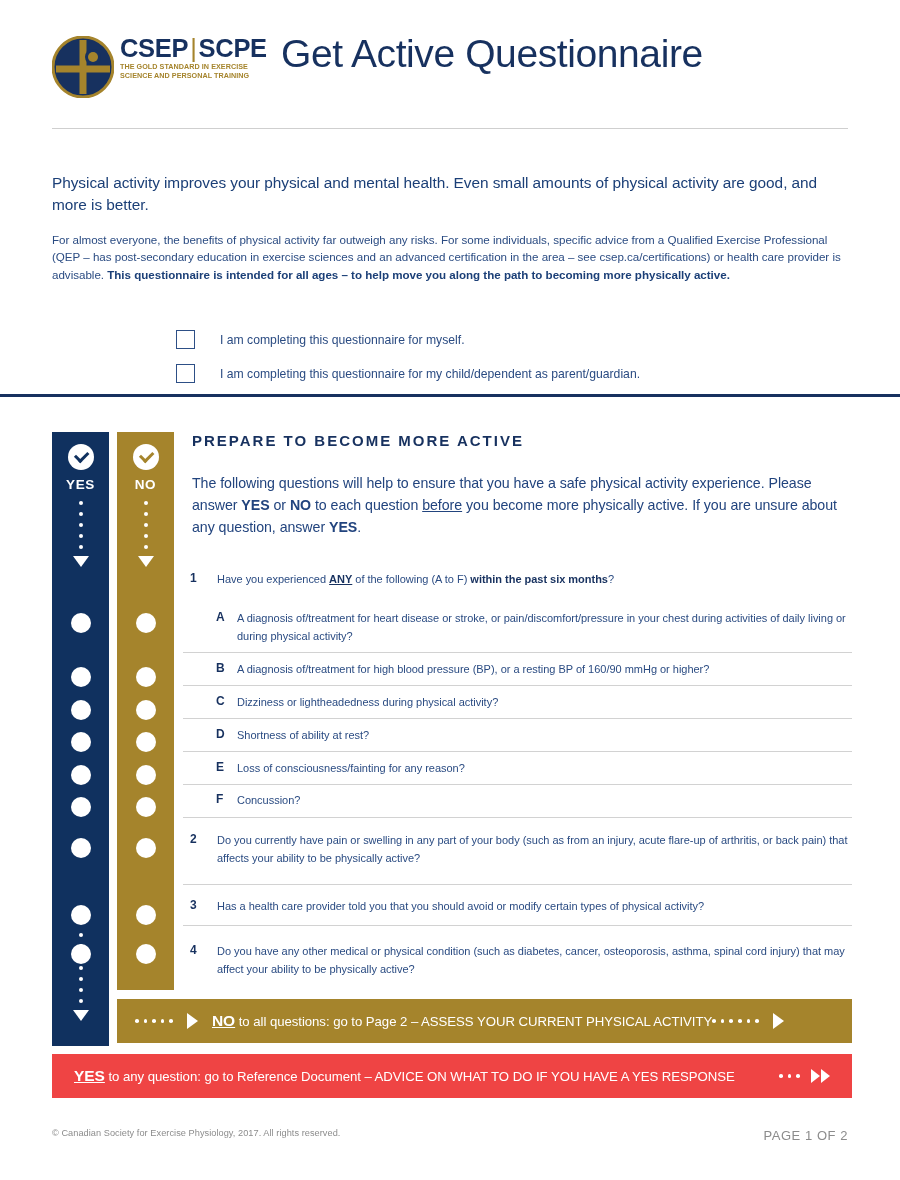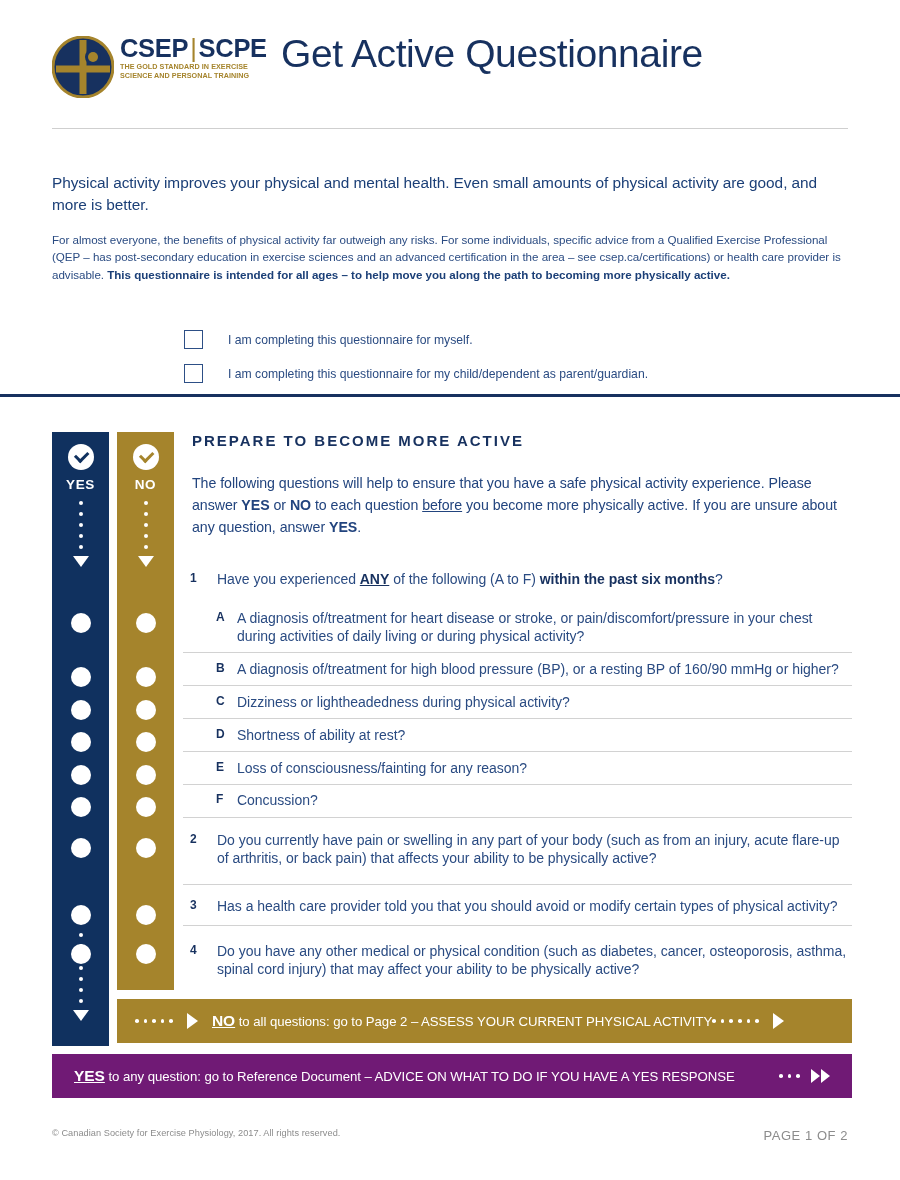--- a/index.html
+++ b/index.html
@@ -114,21 +114,21 @@
     color: #2a4b82;
     line-height: 17.4px;
     width: 800px;
     letter-spacing: -0.02px;
   }
   #intro-body b { font-weight: 700; color: #1b3f77; }
 
   
   #consent-rows {
     position: absolute;
-    left: 184px; top: 326px;
+    left: 176px; top: 326px;
   }
   .consent-row {
     display: flex;
     align-items: center;
     height: 27px;
     margin-bottom: 7px;
   }
   .cbox {
     width: 19px; height: 19px;
     border: 1.4px solid #2d4f86;
@@ -271,21 +271,21 @@
   .qrow .sub {
     position: absolute;
     left: 26px; top: 0;
     width: 14px;
     font-size: 12px;
     font-weight: 700;
     color: #17315f;
   }
   .qrow .txt {
     margin-left: 27px;
-    font-size: 14px;
+    font-size: 11px;
     color: #2a4b82;
     line-height: 17.6px;
     letter-spacing: -0.02px;
   }
   .qrow.lettered .txt { margin-left: 47px; }
   .qrow .txt b { font-weight: 700; color: #17315f; }
   .qrow .txt u { text-decoration: underline; font-weight: 700; color: #17315f; }
 
   .qdiv {
     position: absolute;
@@ -307,21 +307,21 @@
     left: 0; top: 0;
     width: 674px; height: 44px;
     display: flex;
     align-items: center;
     padding: 0 18px;
   }
   #navy-banner {
     position: absolute;
     left: 52px; top: 1054px;
     width: 800px; height: 44px;
-    background: #701a75;
+    background: #ef4444;
   }
   #navy-banner .inner {
     position: absolute;
     left: 0; top: 0;
     width: 800px; height: 44px;
     display: flex;
     align-items: center;
     padding: 0 22px;
   }
   .banner-text {

